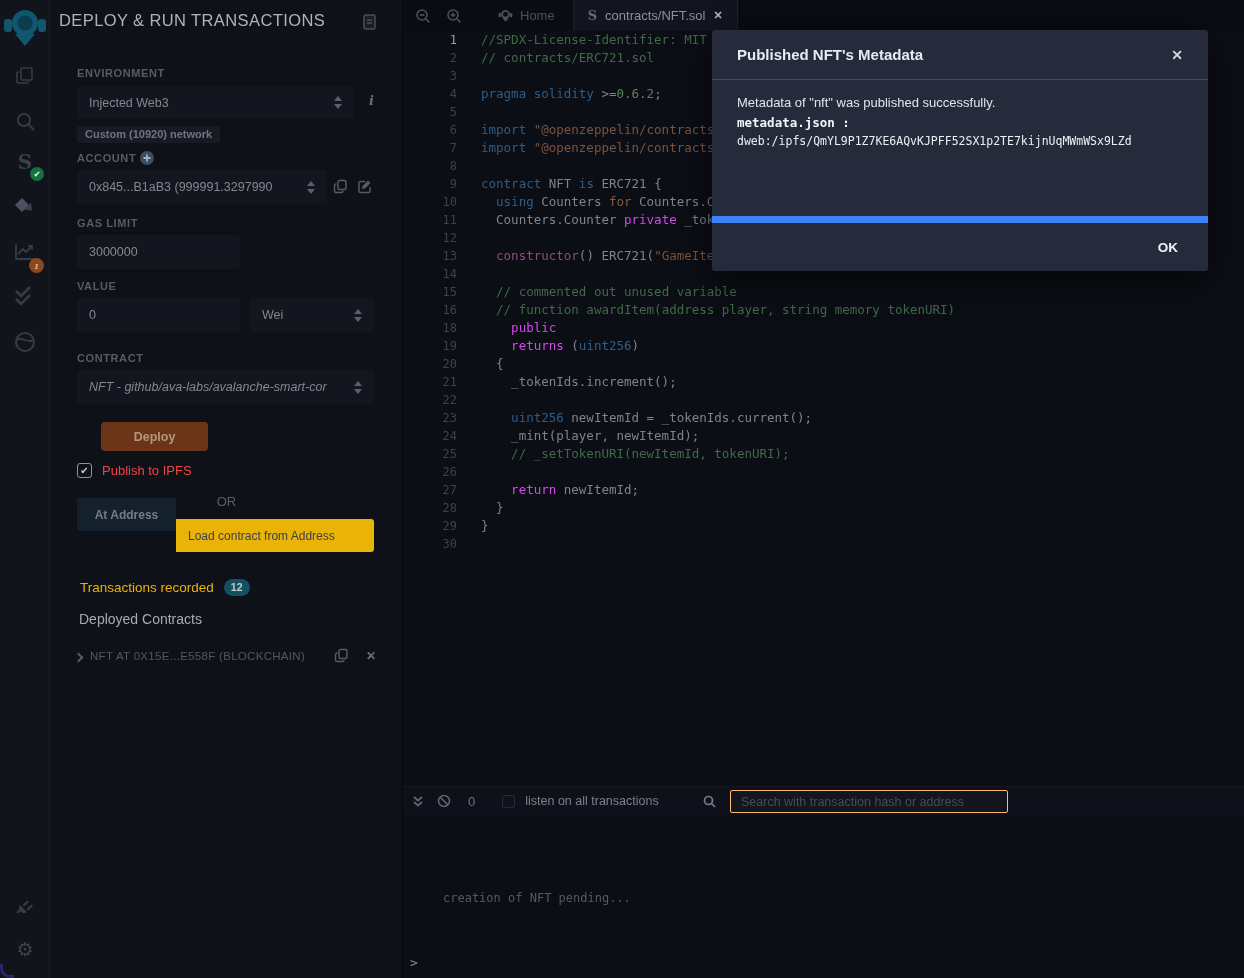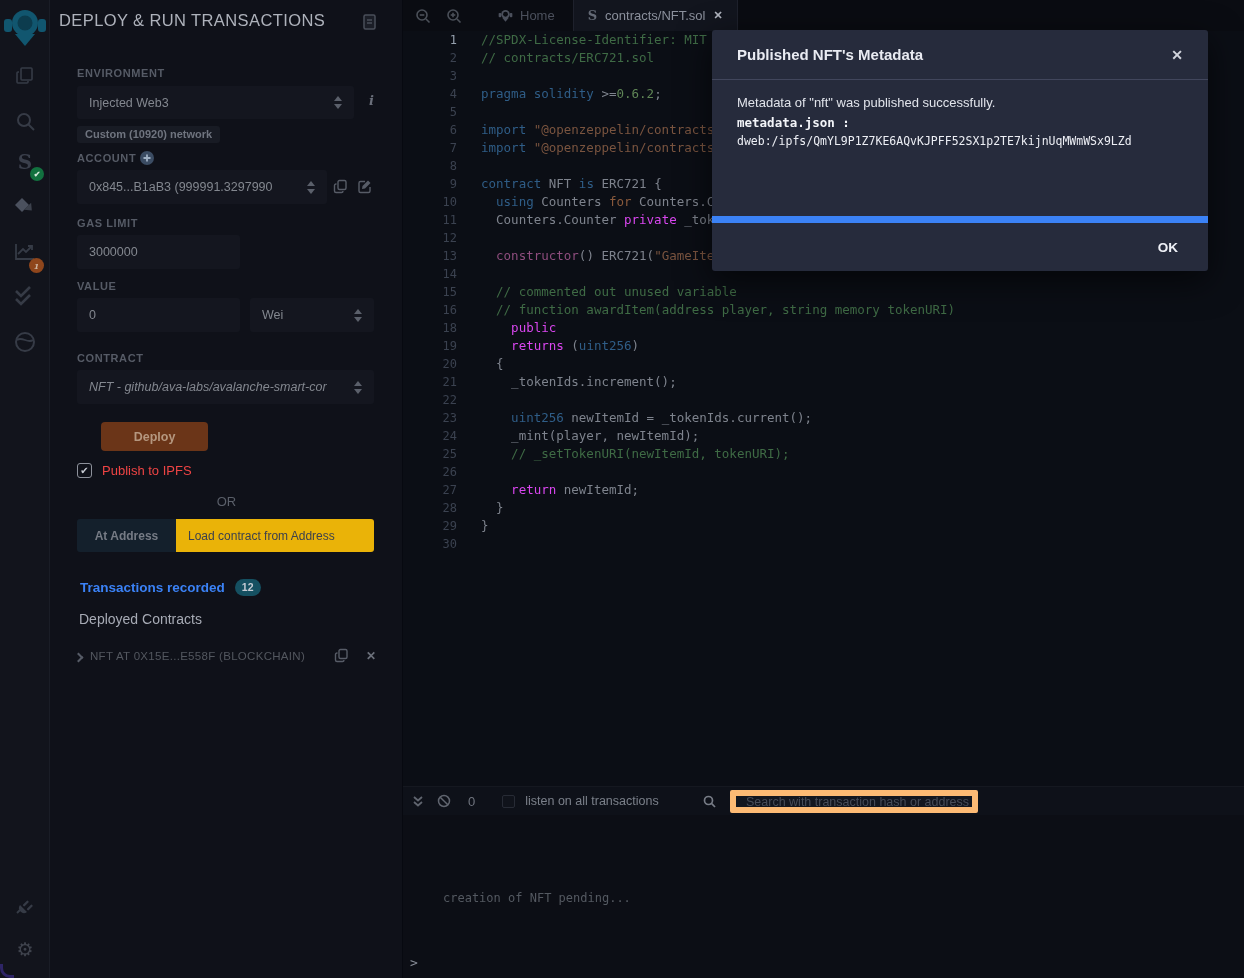--- a/index.html
+++ b/index.html
@@ -51,26 +51,26 @@
   #contract-label { top:352px; }
   #contract-select { left:27px; top:370px; width:297px; height:34px; }
   #contract-select .val { white-space:nowrap; overflow:hidden; max-width:265px;font-style:italic; }
   #deploy-btn { position:absolute; left:27px; top:422px; width:107px; height:29px; background:#6b3518;
     border-radius:4px; color:#b5977f; font-size:12.5px; font-weight:600; display:flex; align-items:center; justify-content:center;margin-left:24px; }
   #ipfs-row { position:absolute; left:27px; top:463px; display:flex; align-items:center; gap:10px; }
   #ipfs-check { width:15px; height:15px; border:1px solid #8d919b; border-radius:3px; display:flex;
     align-items:center; justify-content:center; color:#c8ccd4; font-size:10px; }
   #ipfs-label { color:#ef4444; font-size:13px; }
   #or-label { position:absolute; left:0; top:494px; width:353px; text-align:center; color:#5a5f69; font-size:13px; }
-  #ataddr-btn { position:absolute; left:27px; top:519px; width:99px; height:33px; background:#14202c;
+  #ataddr-btn { position:absolute; left:27px; top:498px; width:99px; height:33px; background:#14202c;
     border-radius:3px 0 0 3px; color:#767b85; font-size:12px; font-weight:600; display:flex; align-items:center; justify-content:center; }
   #ataddr-input { position:absolute; left:126px; top:519px; width:198px; height:33px; background:#eab308;
     border-radius:0 3px 3px 0; color:#3c414d; font-size:12px; display:flex; align-items:center; padding:0 12px; }
   #trans-row { position:absolute; left:30px; top:579px; display:flex; align-items:center; gap:10px; }
-  #trans-label { color:#3b82f6; font-size:13.5px; font-weight:700; }
+  #trans-label { color:#eab308; font-size:13.5px; font-weight:400; }
   #trans-badge { background:#155061; color:#c6ccd4; font-size:10.5px; font-weight:bold; padding:2px 7px 3px; border-radius:9px; }
   .chev { width:8px; height:8px; border-right:2px solid #8f949f; border-bottom:2px solid #8f949f; display:inline-block; }
   #trans-chevron { position:absolute; left:360px; top:583px; transform:rotate(45deg); }
   #deployed-label { position:absolute; left:29px; top:611px; color:#a7abb5; font-size:14px; }
   #trash-icon { position:absolute; left:364px; top:613px; color:#4c515c; }
   #deployed-row { position:absolute; left:0; top:646px; width:353px; height:24px; }
   #row-chevron { position:absolute; left:25px; top:8px; width:7px; height:7px; border-right:2px solid #565b66; border-top:2px solid #565b66; transform:rotate(45deg); }
   #row-label { position:absolute; left:40px; top:4px; color:#53575f; font-size:11.5px; letter-spacing:.3px; }
   #row-copy { left:284px; top:2px; }
   #row-close { position:absolute; left:316px; top:3px; color:#6b707a; font-size:12px; font-weight:bold; }
@@ -94,22 +94,22 @@
   .cm{color:#3f6b45}.kw{color:#2f5d87}.str{color:#7a543f}.okw{color:#8a5a3c}
   .gkw{color:#d946ef}.pink{color:#8f4d7e}.num{color:#5f8556}.pl{color:#7e838d}
 
   
   #terminal { position:absolute; left:403px; top:786px; width:841px; height:192px; background:#0c0e15; border-top:1px solid #151820; }
   #term-bar { position:absolute; left:0; top:0; width:841px; height:28px; background:#0e1119; display:flex; align-items:center; }
   #term-bar .tic { color:#60656f; }
   #term-count { color:#6f747e; font-size:13px; }
   #listen-check { width:13px; height:13px; border:1px solid #272b35; background:#10131b; border-radius:2px; }
   #listen-label { color:#7b808a; font-size:12.5px; }
-  #term-search { position:absolute; left:327px; top:3px; width:248px; height:23px; background:#13161f;
-    border:6px solid #fdba74; border-radius:2px; color:#474c58; font-size:12.5px; display:flex; align-items:center; padding:0 10px;
+  #term-search { position:absolute; left:327px; top:3px; width:278px; height:23px; background:#13161f;
+    border:1px solid #fdba74; border-radius:2px; color:#474c58; font-size:12.5px; display:flex; align-items:center; padding:0 10px;
     white-space:nowrap; overflow:hidden; }
   #term-log { position:absolute; left:40px; top:104px; color:#545961; font-size:12px; font-family:"DejaVu Sans Mono",monospace; }
   #term-prompt { position:absolute; left:7px; top:168px; color:#878c96; font-size:13px; font-family:"DejaVu Sans Mono",monospace; }
 
   
   #modal { position:absolute; left:712px; top:30px; width:496px; height:241px; background:#262b3c;
     border-radius:3px; box-shadow:0 10px 34px rgba(0,0,0,.6); display:flex; flex-direction:column; z-index:10; }
   #modal-header { height:50px; flex:none; display:flex; align-items:center; padding:0 25px; border-bottom:1px solid #41465c; }
   #modal-title { color:#e9ebf2; font-size:15px; font-weight:600; }
   #modal-close { margin-left:auto; color:#d2d5dd; font-size:14px; font-weight:bold; }

